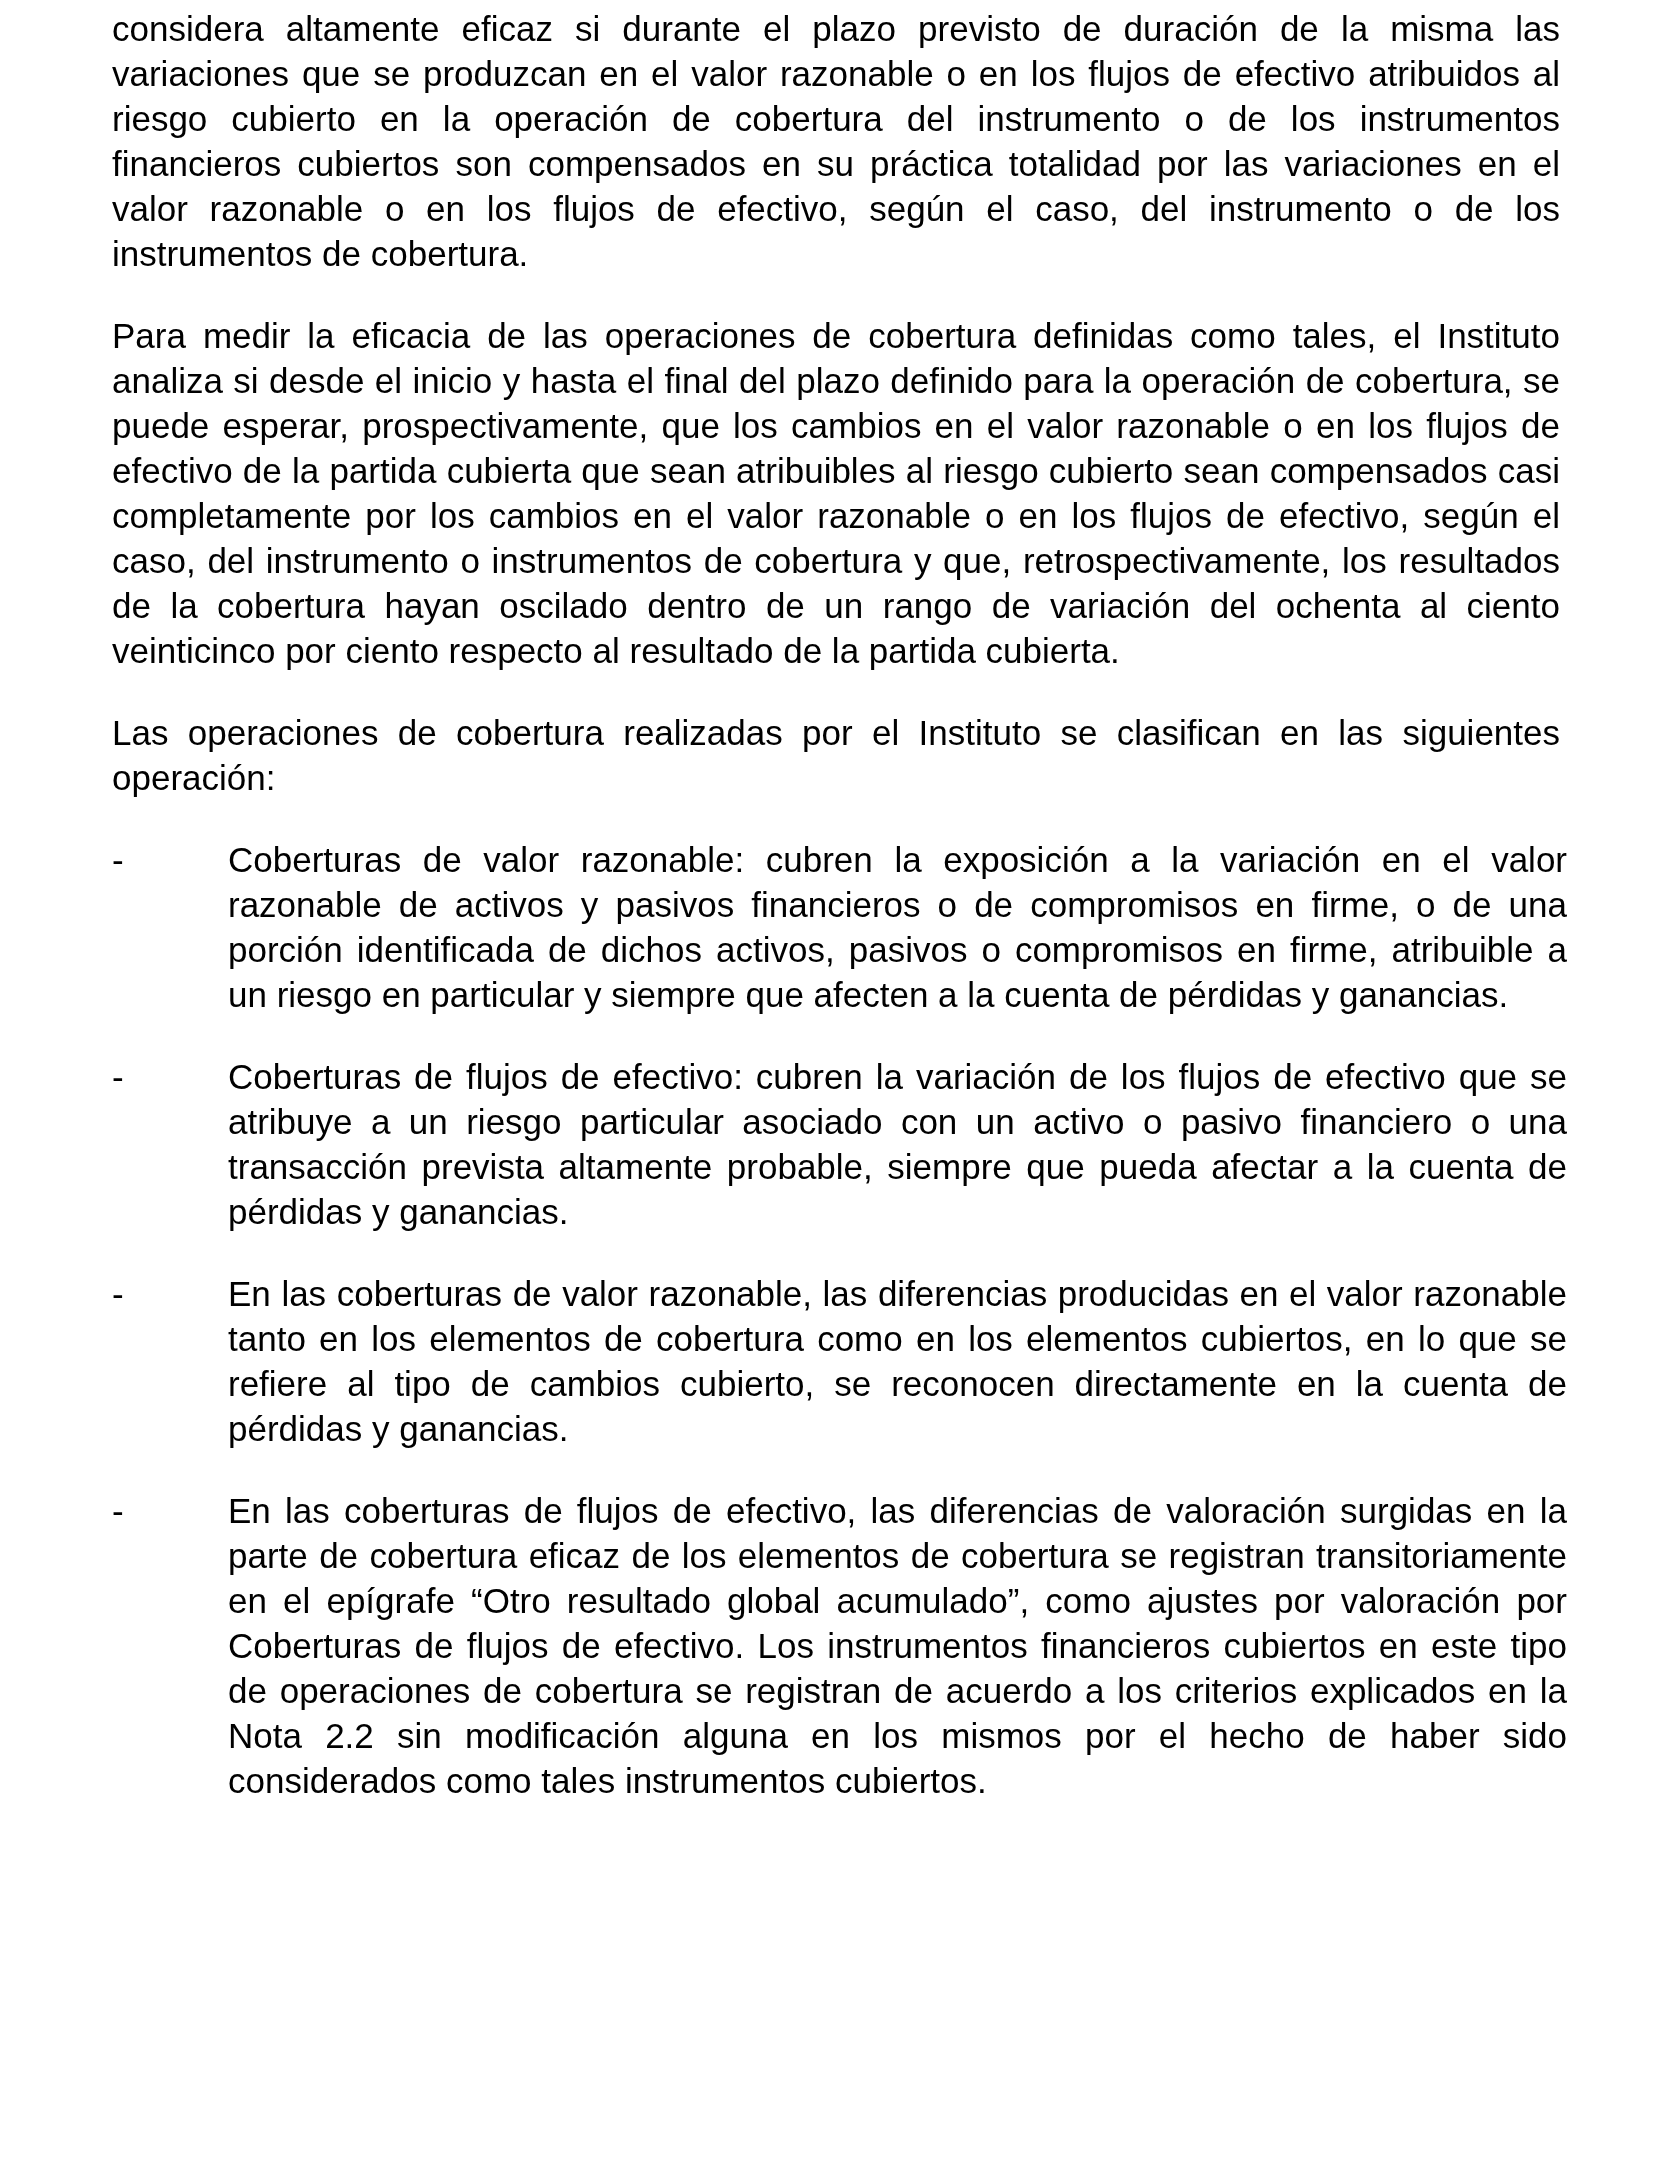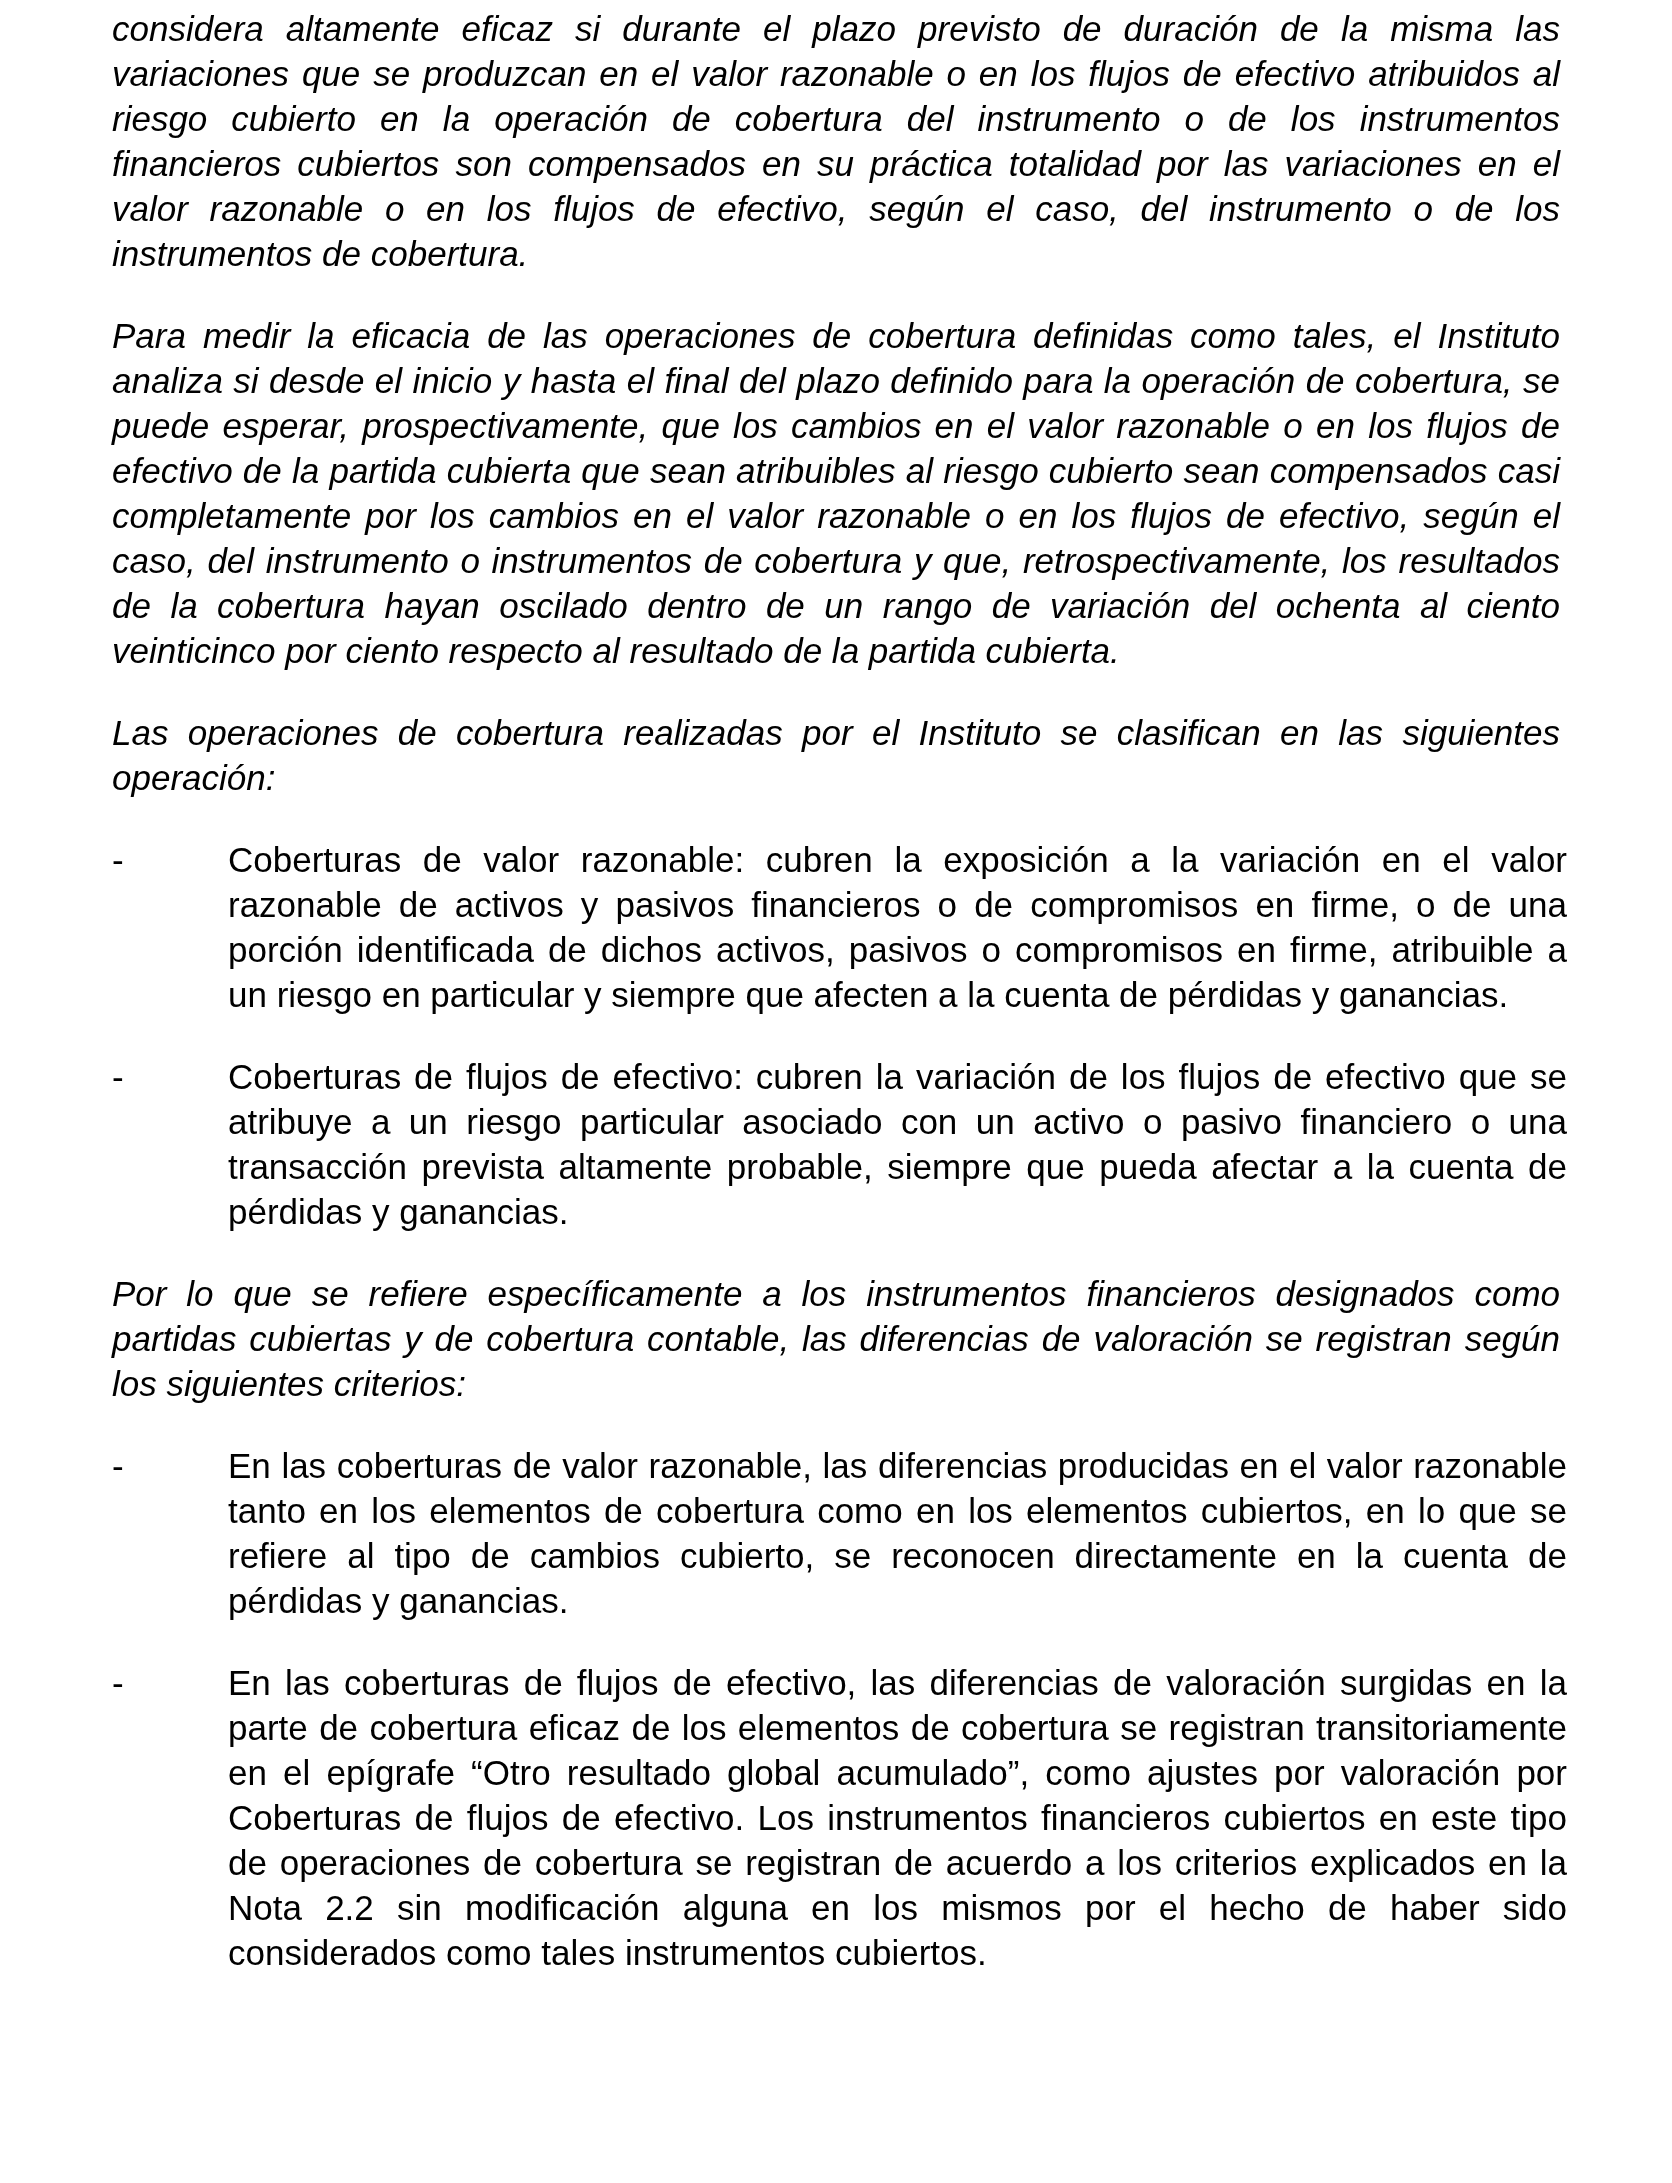--- a/index.html
+++ b/index.html
@@ -21,21 +21,20 @@
     padding: 6.3px 105px 0 112px;
     background: #ffffff;
   }
   .para {
     font-size: 35px;
     line-height: 45px;
     text-align: justify;
     margin: 0 7px 37px 0;
     hyphens: none;
     word-spacing: normal;
-    font-style: italic;
   }
   .bullet {
     display: flex;
     flex-direction: row;
     align-items: flex-start;
     margin: 0 0 37px 0;
   }
   .bullet .marker {
     flex: 0 0 116px;
     width: 116px;
@@ -65,21 +64,20 @@
   <div class="bullet">
     <span class="marker">-</span>
     <span class="btext">Coberturas de valor razonable: cubren la exposición a la variación en el valor razonable de activos y pasivos financieros o de compromisos en firme, o de una porción identificada de dichos activos, pasivos o compromisos en firme, atribuible a un riesgo en particular y siempre que afecten a la cuenta de pérdidas y ganancias.</span>
   </div>
 
   <div class="bullet">
     <span class="marker">-</span>
     <span class="btext">Coberturas de flujos de efectivo: cubren la variación de los flujos de efectivo que se atribuye a un riesgo particular asociado con un activo o pasivo financiero o una transacción prevista altamente probable, siempre que pueda afectar a la cuenta de pérdidas y ganancias.</span>
   </div>
 
-  <p class="para">Por lo que se refiere específicamente a los instrumentos financieros designados como partidas cubiertas y de cobertura contable, las diferencias de valoración se registran según los siguientes criterios:</p>
 
   <div class="bullet">
     <span class="marker">-</span>
     <span class="btext">En las coberturas de valor razonable, las diferencias producidas en el valor razonable tanto en los elementos de cobertura como en los elementos cubiertos, en lo que se refiere al tipo de cambios cubierto, se reconocen directamente en la cuenta de pérdidas y ganancias.</span>
   </div>
 
   <div class="bullet">
     <span class="marker">-</span>
     <span class="btext">En las coberturas de flujos de efectivo, las diferencias de valoración surgidas en la parte de cobertura eficaz de los elementos de cobertura se registran transitoriamente en el epígrafe “Otro resultado global acumulado”, como ajustes por valoración por Coberturas de flujos de efectivo. Los instrumentos financieros cubiertos en este tipo de operaciones de cobertura se registran de acuerdo a los criterios explicados en la Nota 2.2 sin modificación alguna en los mismos por el hecho de haber sido considerados como tales instrumentos cubiertos.</span>
   </div>

